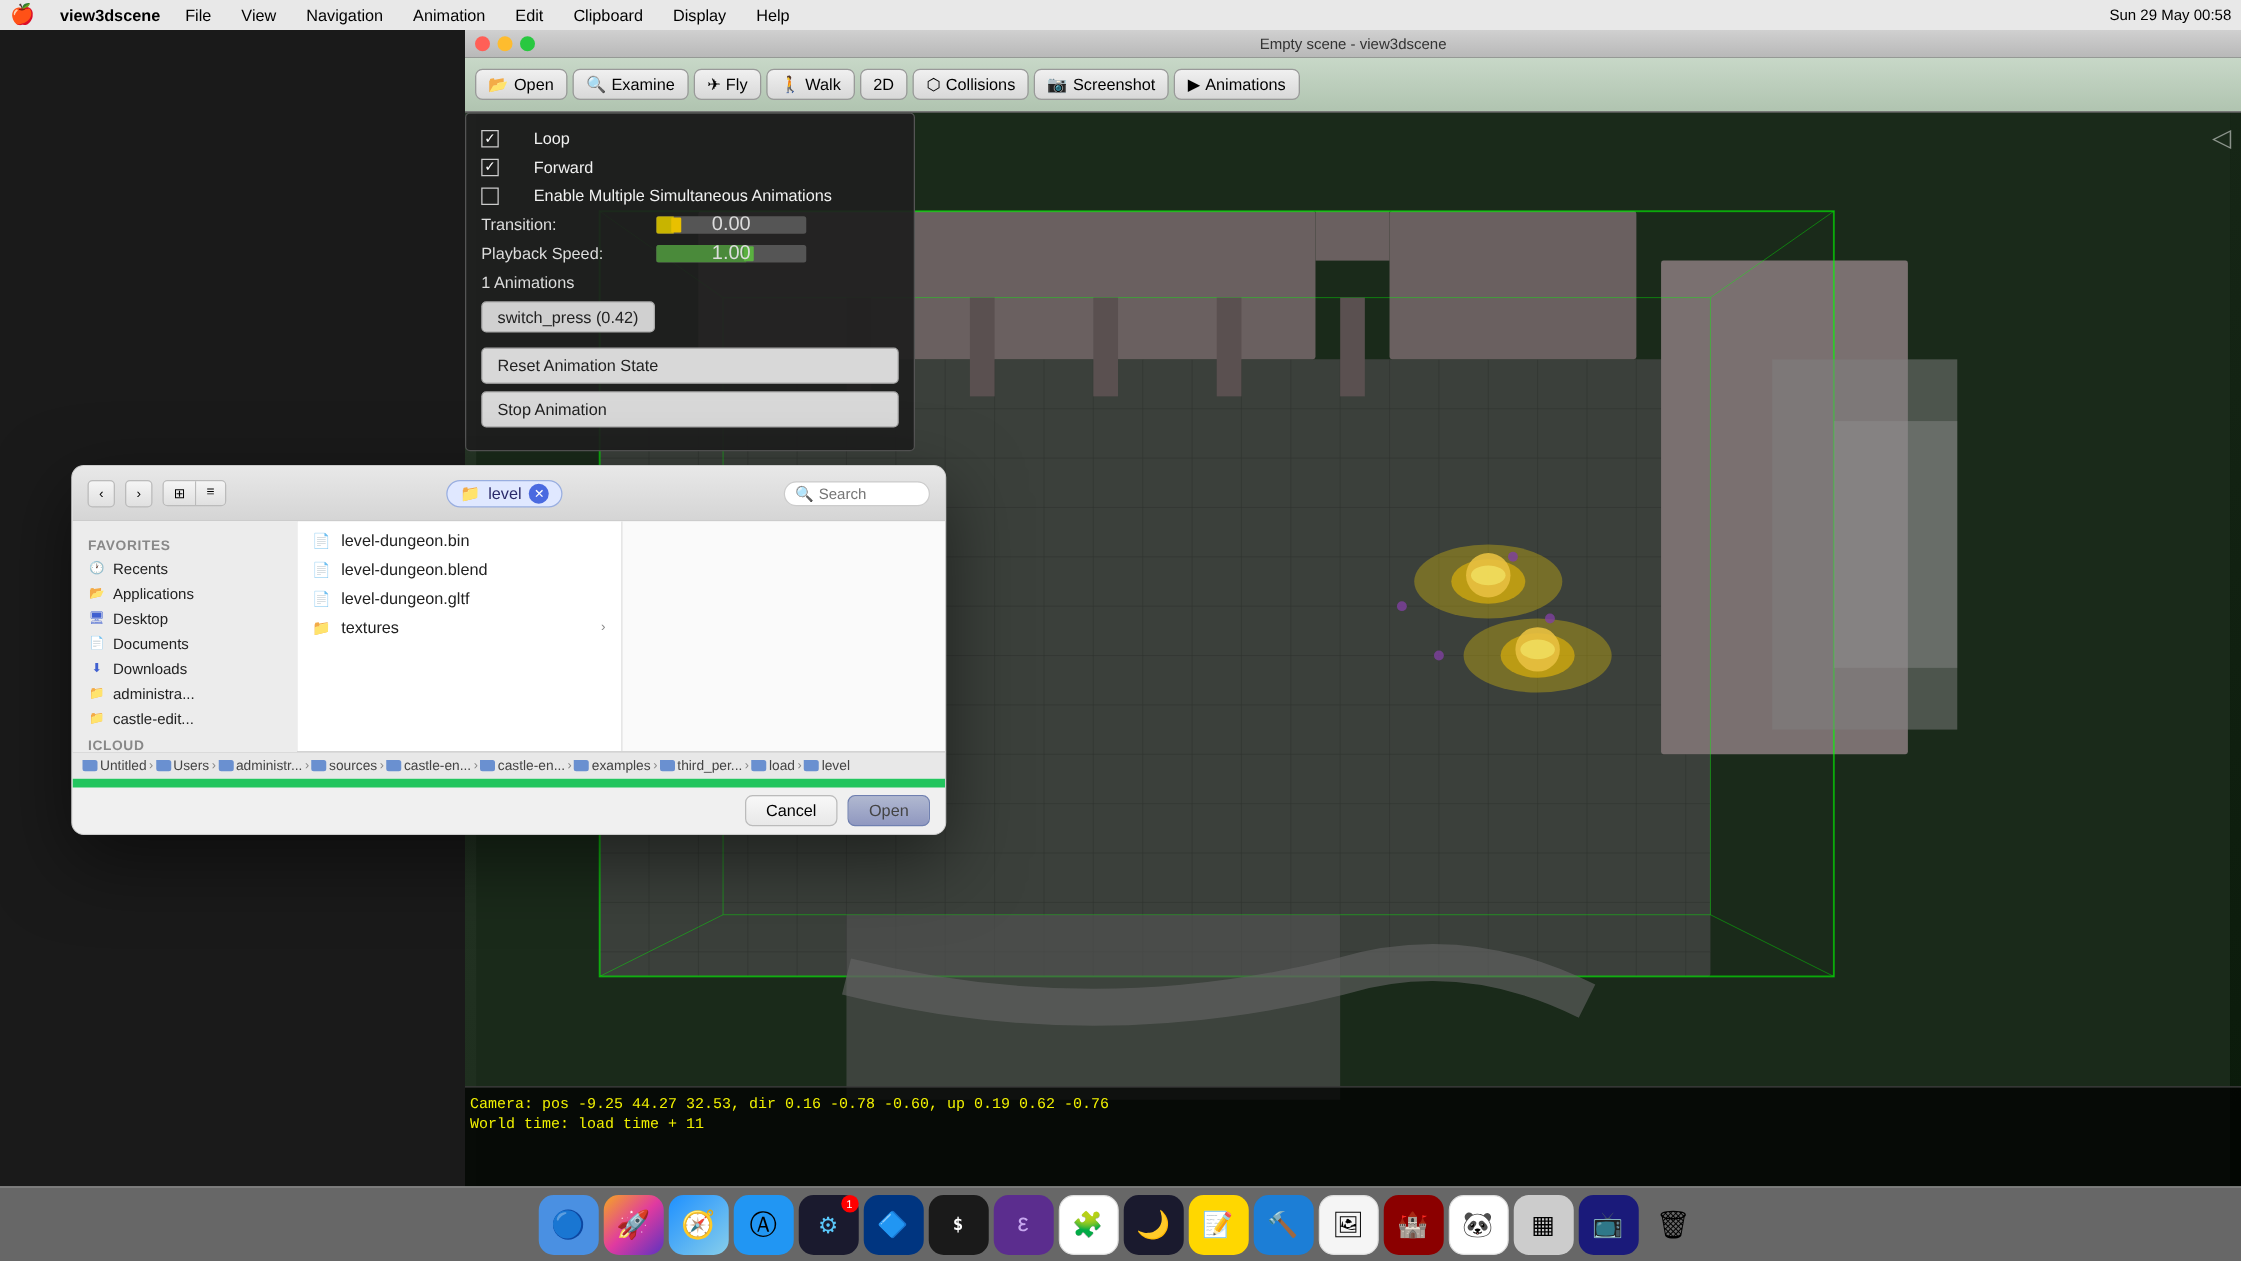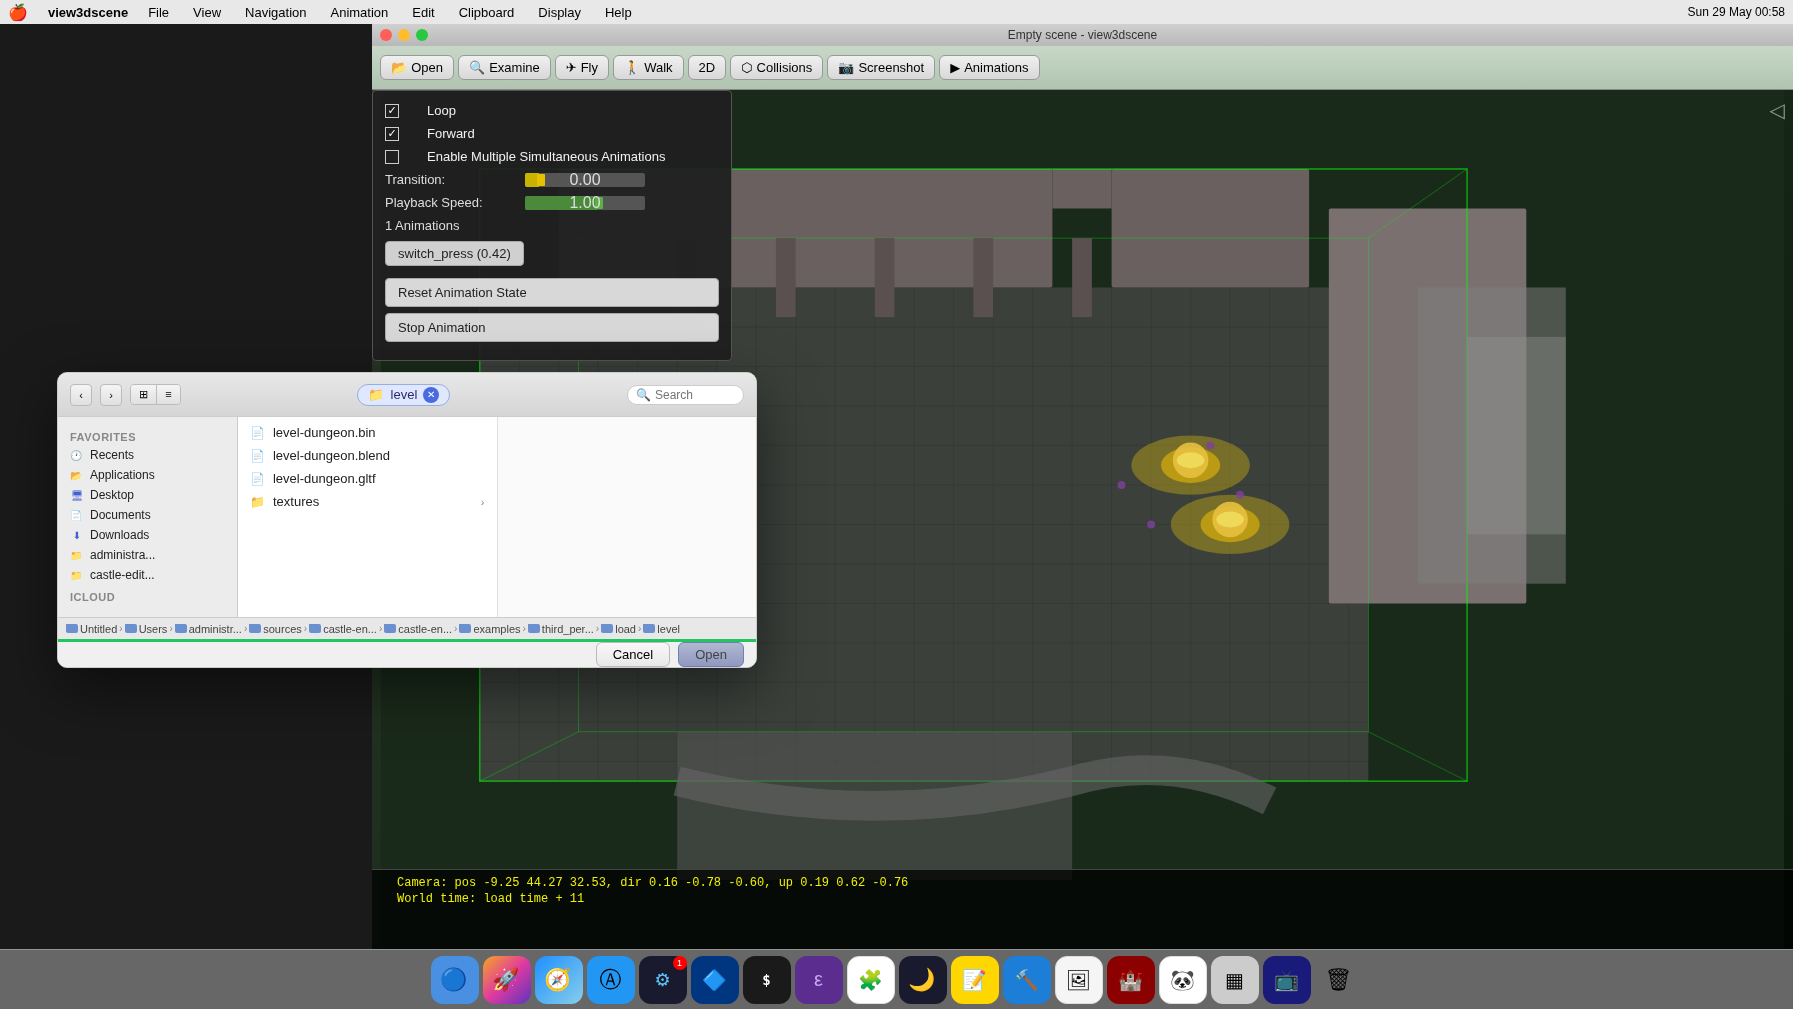--- a/index.html
+++ b/index.html
@@ -381,23 +381,23 @@
       height: 9px;
       background: #6a90d0;
       border-radius: 0 2px 2px 2px;
       position: relative;
       flex-shrink: 0;
     }
     .path-sep { color: #888; font-size: 10px; }
 
     
     #dialog-buttons {
-      height: 28px;
+      height: 44px;
       background: #f0f0f0;
-      border-top: 3px solid #22c55e;
+      border-top: 7px solid #22c55e;
       display: flex;
       align-items: center;
       justify-content: flex-end;
       padding: 0 12px;
       gap: 8px;
       flex-shrink: 0;
     }
     .dialog-btn {
       padding: 4px 16px;
       border-radius: 6px;
@@ -414,21 +414,21 @@
 
     
     #status-bar {
       position: absolute;
       bottom: 60px;
       left: 372px;
       right: 0;
       height: 80px;
       background: rgba(0, 0, 0, 0.75);
       border-top: 1px solid #444;
-      padding: 6px 25px;
+      padding: 6px 4px;
       font-family: 'Courier New', monospace;
       font-size: 12px;
       z-index: 40;
     }
     .status-line { color: #f0f000; margin-bottom: 2px; }
     .status-line-green { color: #40f040; margin-bottom: 2px; }
 
     
     #dock {
       position: absolute;

